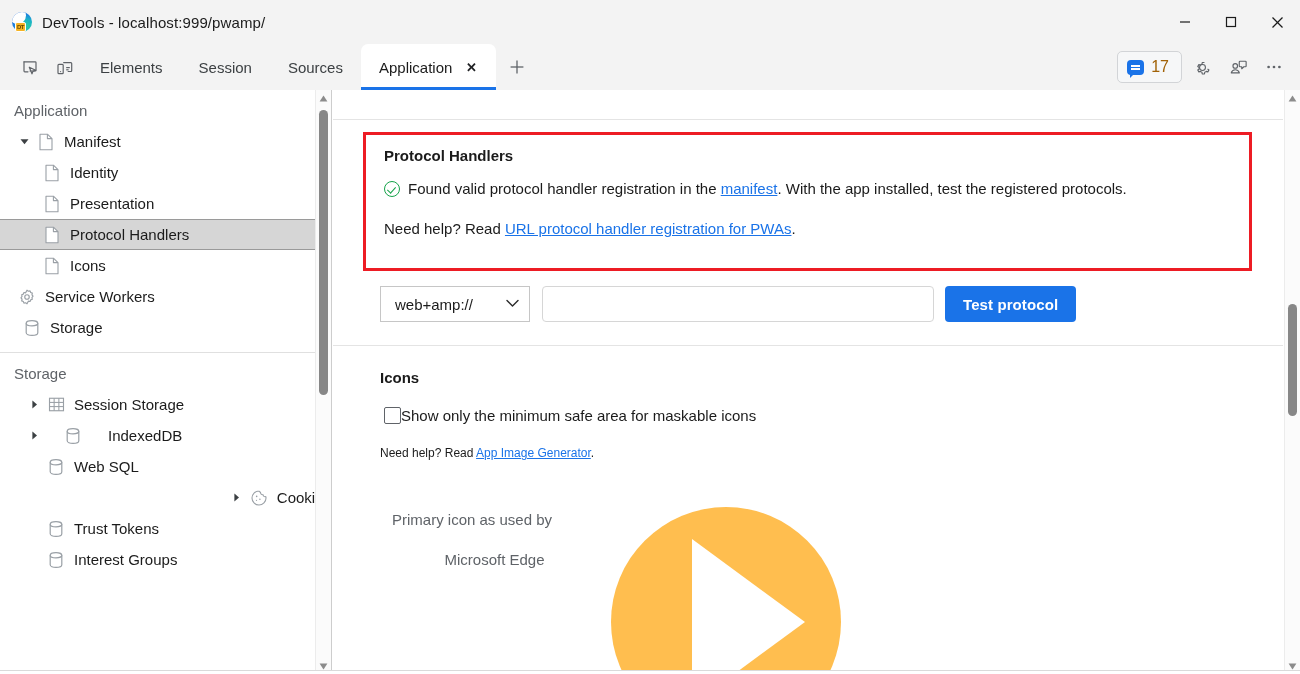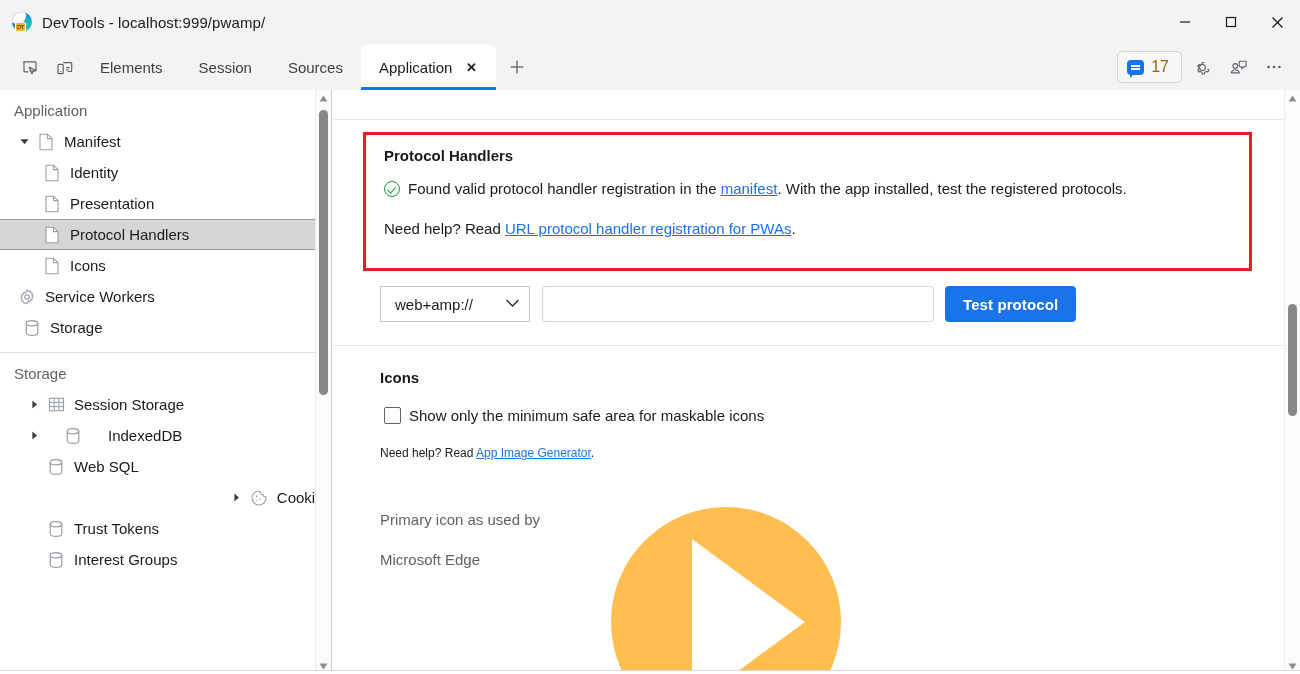--- a/index.html
+++ b/index.html
@@ -458,47 +458,47 @@
   }
   #maskable-checkbox {
     width: 17px; height: 17px;
     border: 1.5px solid #5f6368;
     border-radius: 2px;
     background: #ffffff;
     box-sizing: border-box;
     flex: 0 0 auto;
   }
   #maskable-label {
-    margin-left: 8px;
+    margin-left: 0;
     font-size: 15px;
     color: #1b1b1b;
   }
   #icons-help {
     margin-top: 22px;
     font-size: 12px;
     color: #1b1b1b;
   }
 
   
   #primary-icon-block {
     position: absolute;
     left: 47px;
     top: 410px;
     width: 860px;
   }
   #primary-icon-caption {
     position: absolute;
-    left: 0; top: 0;
+    left: 12px; top: 0;
     width: 205px;
     font-size: 15px;
     color: #5f6368;
     line-height: 40px;
   }
   #primary-icon-caption .l1 { display: block; text-align: left; }
-  #primary-icon-caption .l2 { display: block; text-align: left; }
+  #primary-icon-caption .l2 { display: block; text-align: center; }
   #primary-icon-art {
     position: absolute;
     left: 231px;
     top: 7px;
     width: 230px;
     height: 230px;
     border-radius: 50%;
     background: #ffbe4f;
     overflow: hidden;
   }

